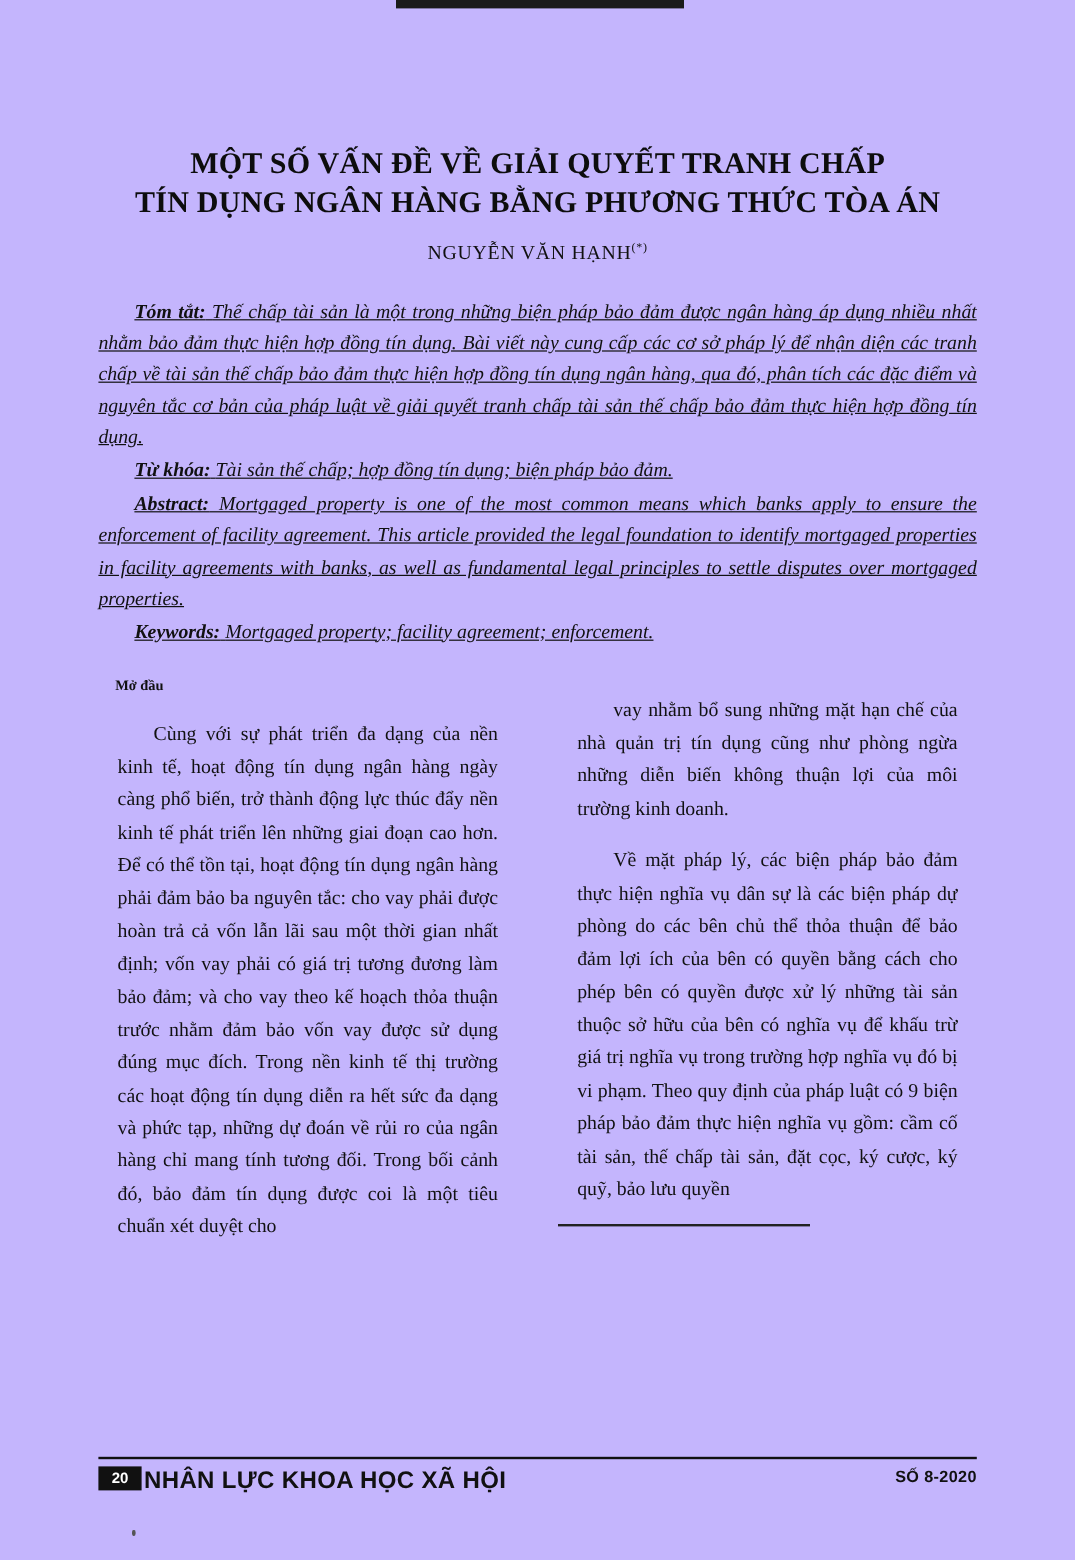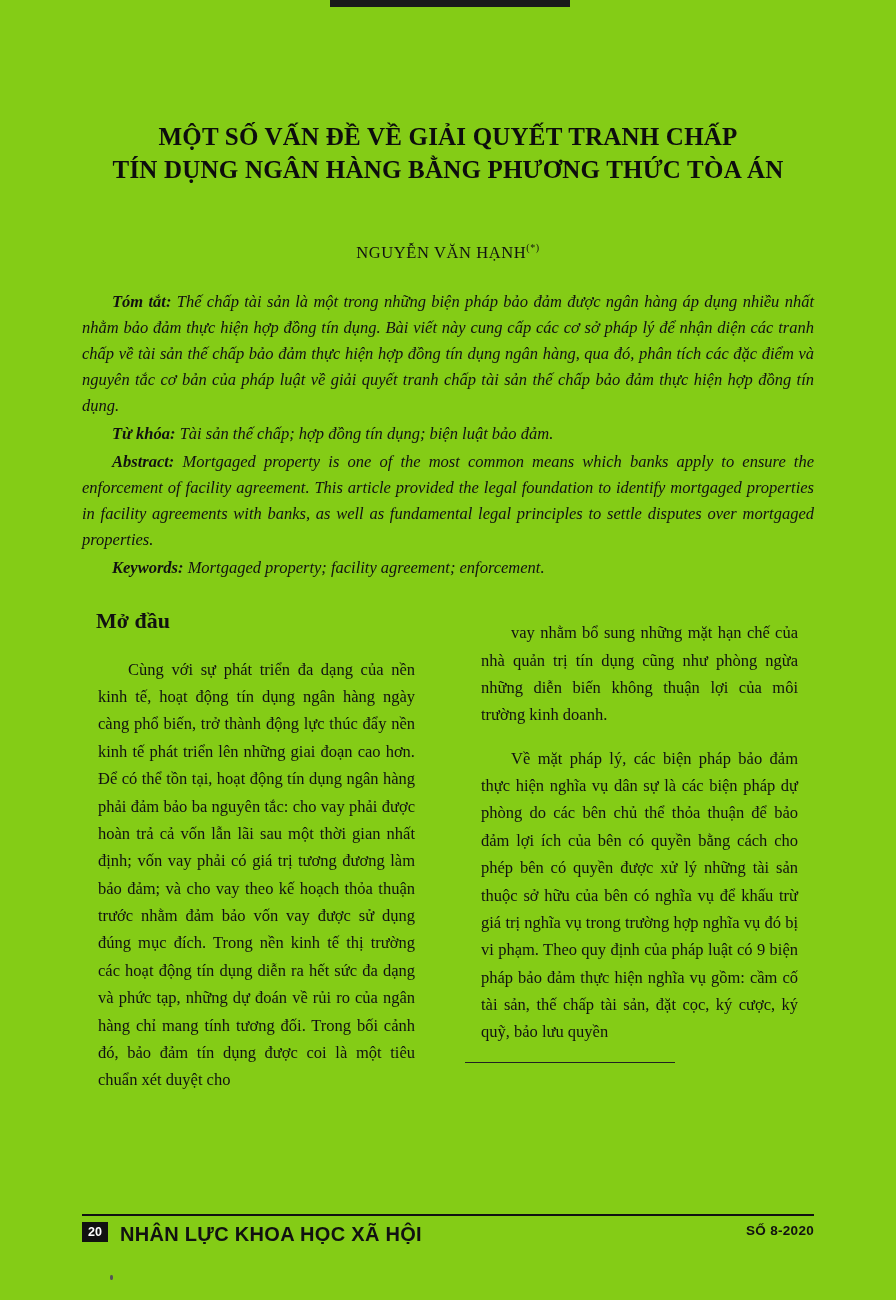--- a/index.html
+++ b/index.html
@@ -11,21 +11,21 @@
     width: 896px;
     height: 1300px;
     position: relative;
     font-family: "Liberation Serif", serif;
     color: #111111;
     overflow: hidden;
   }
   .page {
     position: absolute;
     inset: 0;
-    background: #84cc16;
+    background: #c4b5fd;
   }
   .top-rule {
     position: absolute;
     top: 0;
     left: 330px;
     width: 240px;
     height: 7px;
     background: #1a1a1a;
   }
   .content {
@@ -41,33 +41,34 @@
     line-height: 1.32;
     letter-spacing: 0.2px;
     color: #0d0d0d;
     margin: 0 0 0 0;
   }
   .title div { white-space: nowrap; }
   .author {
     text-align: center;
     font-size: 16.5px;
     letter-spacing: 0.6px;
-    margin-top: 56px;
+    margin-top: 15px;
     color: #111;
   }
   .author .sup {
     font-size: 10px;
     vertical-align: super;
   }
   .abstract-block {
     margin-top: 26px;
     font-style: italic;
     font-size: 16.5px;
     line-height: 1.58;
     text-align: justify;
+    text-decoration: underline;
   }
   .abstract-block p {
     margin: 0 0 2px 0;
     text-indent: 30px;
   }
   .abstract-block .lbl {
     font-weight: bold;
   }
   .dateline {
     font-style: italic;
@@ -80,21 +81,21 @@
     display: flex;
     gap: 34px;
   }
   .col {
     width: 349px;
     font-size: 16.5px;
     line-height: 1.66;
     text-align: justify;
   }
   .col h2 {
-    font-size: 22px;
+    font-size: 12px;
     font-weight: bold;
     margin: 0 0 2px 0;
     text-indent: 14px;
     text-align: left;
   }
   .col p {
     margin: 16px;
     text-indent: 30px;
   }
   .footnote-rule {
@@ -125,21 +126,21 @@
     left: 0;
     right: 0;
     top: -8px;
     height: 2px;
     background: #111;
   }
   .page-num {
     position: absolute;
     left: 0;
     top: 0;
-    width: 26px;
+    width: 36px;
     height: 20px;
     background: #111;
     color: #fff;
     font-family: "Liberation Sans", sans-serif;
     font-weight: bold;
     font-size: 12.5px;
     display: flex;
     align-items: center;
     justify-content: center;
   }
@@ -190,21 +191,21 @@
       <span>NGUYỄN VĂN HẠNH</span><span class="sup">(*)</span>
     </div>
 
     <div class="abstract-block">
       <p>
         <span class="lbl">Tóm tắt:</span>
         <span>Thế chấp tài sản là một trong những biện pháp bảo đảm được ngân hàng áp dụng nhiều nhất nhằm bảo đảm thực hiện hợp đồng tín dụng. Bài viết này cung cấp các cơ sở pháp lý để nhận diện các tranh chấp về tài sản thế chấp bảo đảm thực hiện hợp đồng tín dụng ngân hàng, qua đó, phân tích các đặc điểm và nguyên tắc cơ bản của pháp luật về giải quyết tranh chấp tài sản thế chấp bảo đảm thực hiện hợp đồng tín dụng.</span>
       </p>
       <p>
         <span class="lbl">Từ khóa:</span>
-        <span>Tài sản thế chấp; hợp đồng tín dụng; biện luật bảo đảm.</span>
+        <span>Tài sản thế chấp; hợp đồng tín dụng; biện pháp bảo đảm.</span>
       </p>
       <p>
         <span class="lbl">Abstract:</span>
         <span>Mortgaged property is one of the most common means which banks apply to ensure the enforcement of facility agreement. This article provided the legal foundation to identify mortgaged properties in facility agreements with banks, as well as fundamental legal principles to settle disputes over mortgaged properties.</span>
       </p>
       <p>
         <span class="lbl">Keywords:</span>
         <span>Mortgaged property; facility agreement; enforcement.</span>
       </p>
     </div>

